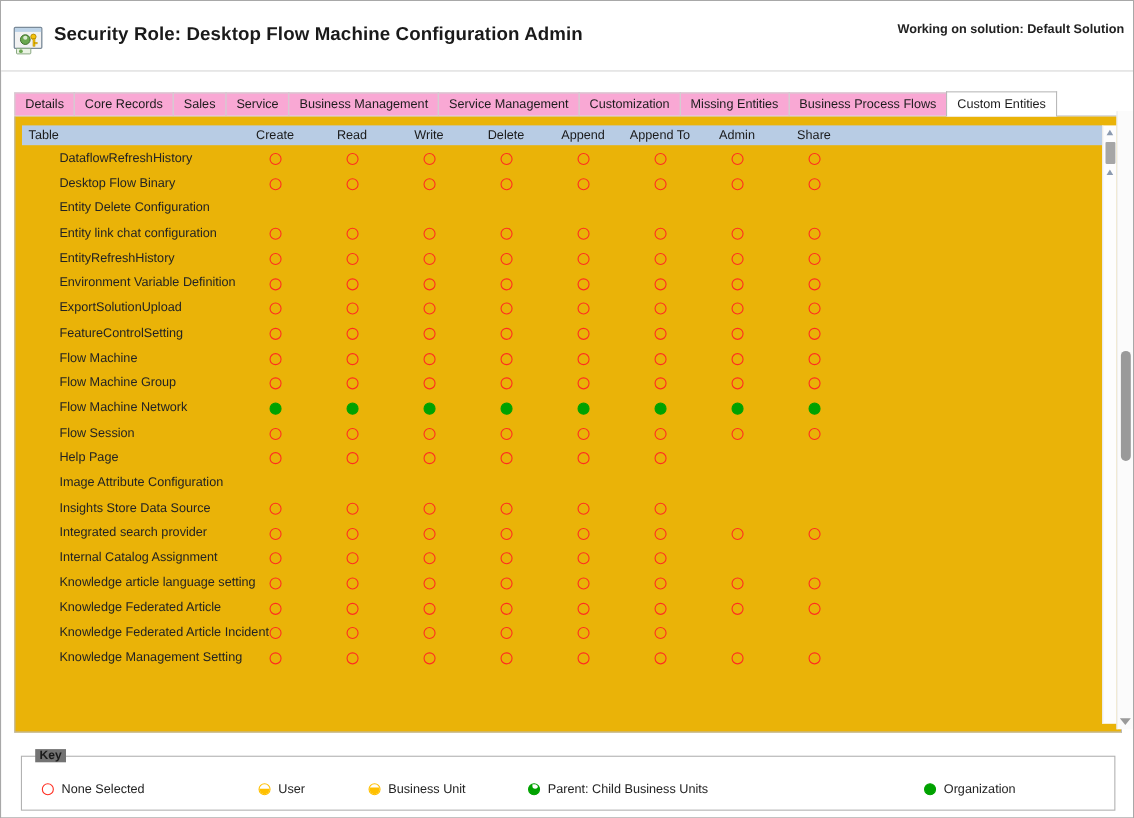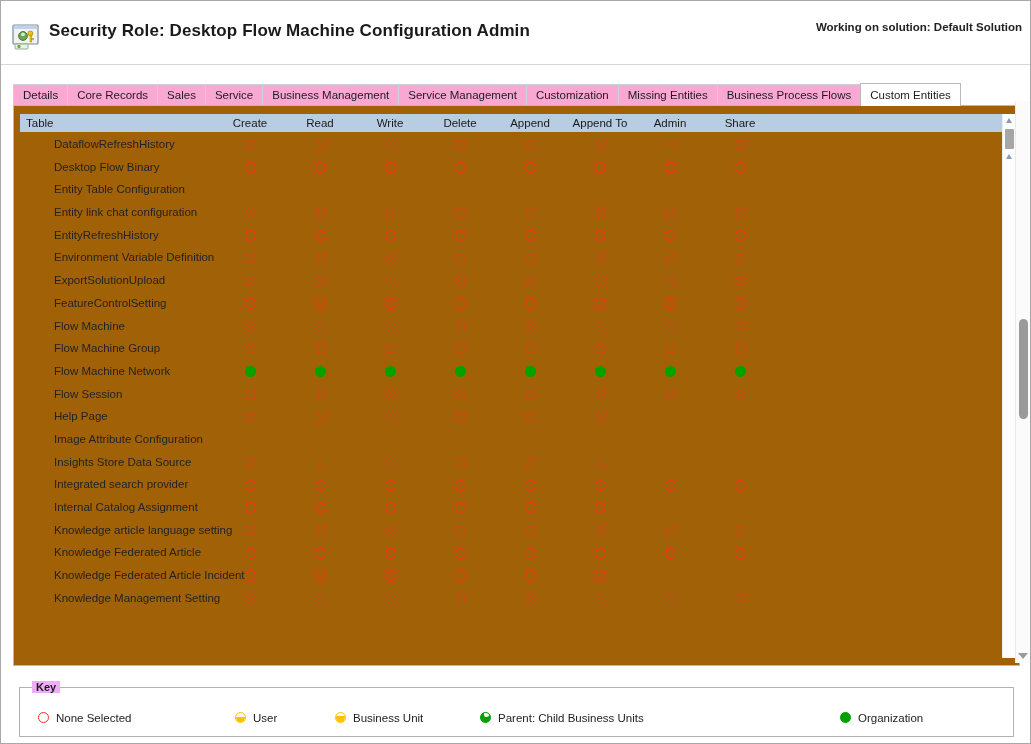--- a/index.html
+++ b/index.html
@@ -71,21 +71,21 @@
     border-top: 1px solid #b9b9b9;
     height: 23px; line-height: 22px;
     margin-bottom: -1px;
     z-index: 3;
   }
 
   
   #grid-panel {
     position: absolute; left: 12px; top: 105px;
     width: 1007px; height: 560px;
-    background: #a16207;
+    background: #eab308;
     border-left: 1px solid #b9b9b9;
     border-right: 1px solid #b9b9b9;
     border-bottom: 1px solid #b9b9b9;
     overflow: hidden;
   }
   #grid-head {
     position: absolute; left: 6px; top: 8px;
     width: 982px; height: 18px;
     background: #b8cce4;
   }
@@ -169,21 +169,21 @@
   }
 
   
   #key-box {
     position: absolute; left: 18px; top: 686px;
     width: 995px; height: 50px;
     border: 1px solid #b2b2b2;
   }
   #key-label {
     position: absolute; left: 12px; top: -7px;
-    background: #f0abfc; padding: 0 4px;
+    background: #737373; padding: 0 4px;
     font-size: 11px; font-weight: bold; color: #1a1a1a;
   }
   .key-item {
     position: absolute; top: 24px;
     display: flex; align-items: flex-start;
     font-size: 11.5px; color: #232323;
     white-space: nowrap;
   }
   .key-swatch {
     width: 11px; height: 11px; border-radius: 50%;
@@ -274,21 +274,21 @@
           <div class="dot none" style="left: 224.5px;"></div>
           <div class="dot none" style="left: 294.5px;"></div>
           <div class="dot none" style="left: 364.5px;"></div>
           <div class="dot none" style="left: 434.5px;"></div>
           <div class="dot none" style="left: 504.5px;"></div>
           <div class="dot none" style="left: 574.5px;"></div>
           <div class="dot none" style="left: 644.5px;"></div>
           <div class="dot none" style="left: 714.5px;"></div>
         </div>
         <div class="row">
-          <div class="row-name">Entity Table Configuration</div>
+          <div class="row-name">Entity Delete Configuration</div>
         </div>
         <div class="row">
           <div class="row-name">Entity link chat configuration</div>
           <div class="dot none" style="left: 224.5px;"></div>
           <div class="dot none" style="left: 294.5px;"></div>
           <div class="dot none" style="left: 364.5px;"></div>
           <div class="dot none" style="left: 434.5px;"></div>
           <div class="dot none" style="left: 504.5px;"></div>
           <div class="dot none" style="left: 574.5px;"></div>
           <div class="dot none" style="left: 644.5px;"></div>

